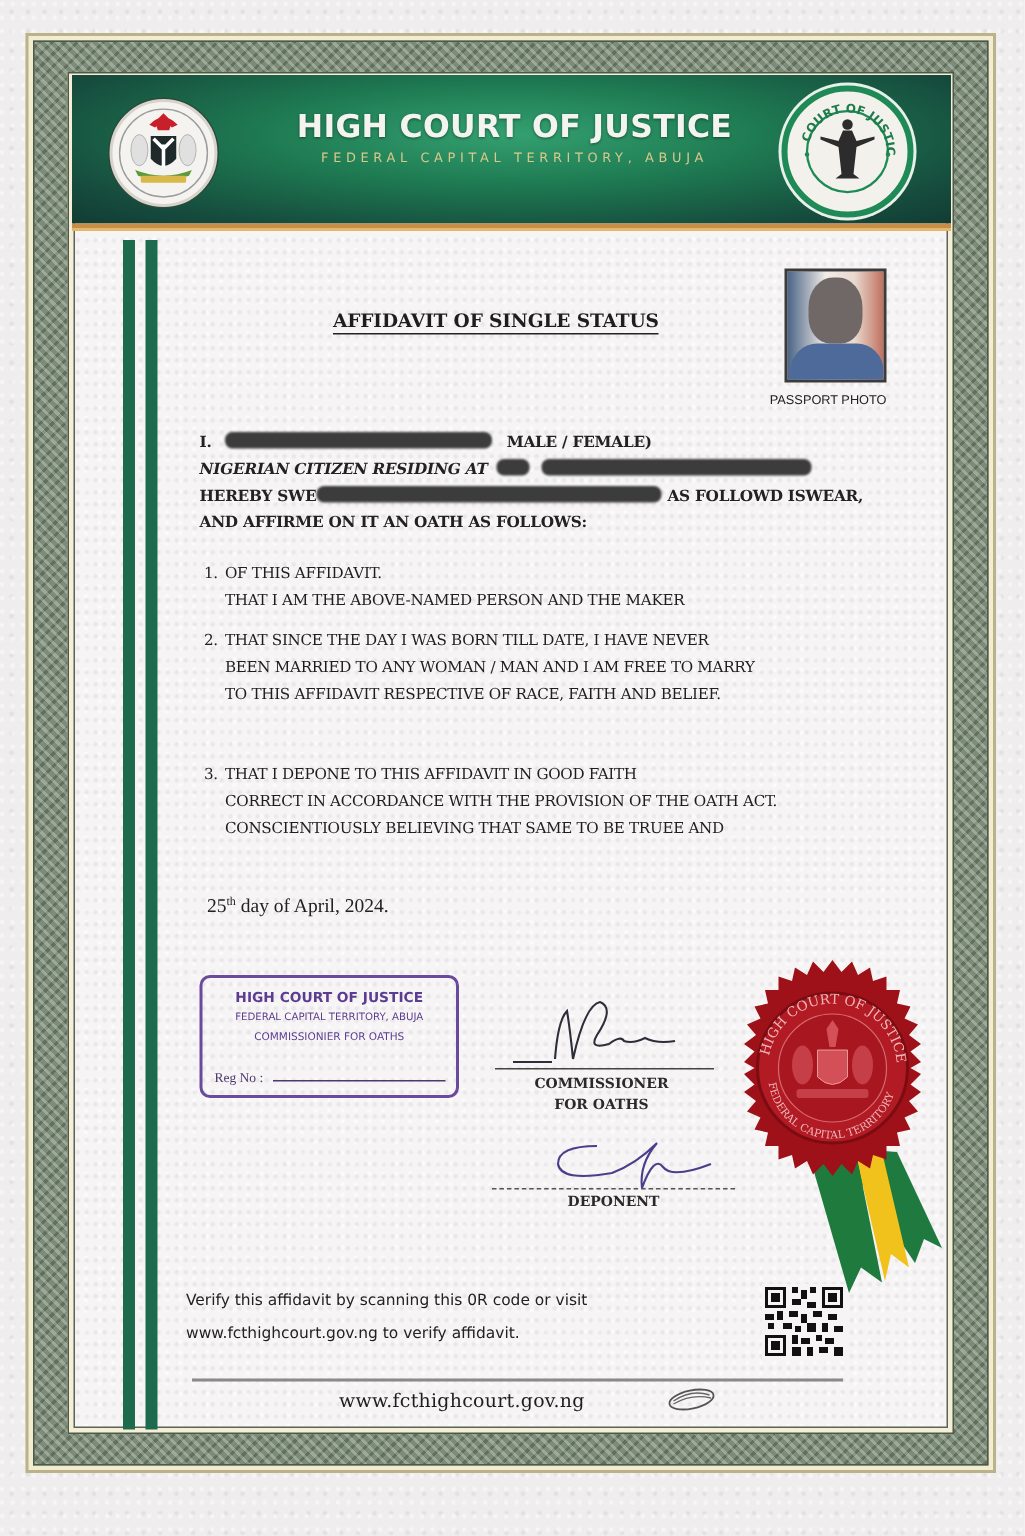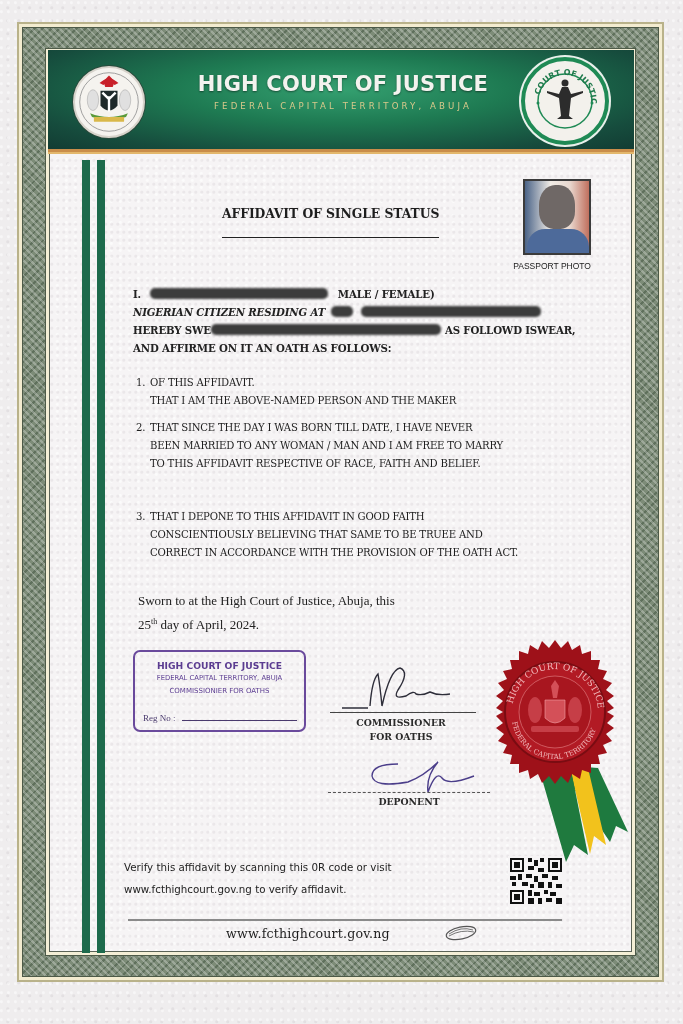--- a/index.html
+++ b/index.html
@@ -75,21 +75,21 @@
     color: #d9c98b; letter-spacing: 3.1px; text-align: center;
   }
   
   .stripe { position: absolute; top: 160px; height: 793px; width: 8px; background: #1d6a4c; }
   .stripe.s1 { left: 82px; }
   .stripe.s2 { left: 97px; }
 
   .doc-title {
     position: absolute; left: 222px; top: 206px;
     font-family: "DejaVu Serif", serif; font-weight: bold; font-size: 12.4px;
-    color: #1e1e1e; border-bottom: 1.5px solid #222; padding-bottom: 16px;
+    color: #1e1e1e; border-bottom: 1.5px solid #222; padding-bottom: 1px;
     letter-spacing: -0.1px;
   }
   .photo {
     position: absolute; left: 523px; top: 179px; width: 68px; height: 76px;
     border: 2px solid #3b3b3b; overflow: hidden;
     background: linear-gradient(90deg, #4b6488 0%, #f1ece6 40%, #e9d8cf 70%, #c0705e 100%);
   }
   .photo .face {
     position: absolute; left: 14px; top: 4px; width: 36px; height: 44px;
     border-radius: 45% 45% 40% 40%; background: #6f6866;
@@ -241,27 +241,26 @@
   <div class="lines">
     <div>THAT SINCE THE DAY I WAS BORN TILL DATE, I HAVE NEVER</div>
     <div>BEEN MARRIED TO ANY WOMAN / MAN AND I AM FREE TO MARRY</div>
     <div>TO THIS AFFIDAVIT RESPECTIVE OF  RACE, FAITH AND BELIEF.</div>
   </div>
 </div>
 <div class="clause" style="top:508px;">
   <span class="num">3.</span>
   <div class="lines">
     <div>THAT I DEPONE TO THIS AFFIDAVIT IN GOOD FAITH</div>
+    <div>CORRECT IN ACCORDANCE WITH THE PROVISION OF THE OATH ACT.</div>
     <div>CONSCIENTIOUSLY BELIEVING THAT SAME TO BE TRUEE AND</div>
-    <div>CORRECT IN ACCORDANCE WITH THE PROVISION OF THE OATH ACT.</div>
   </div>
 </div>
 
 <div class="sworn">
-  <div>Sworn to at the High Court of Justice, Abuja, this</div>
   <div><span>25</span><sup>th</sup><span> day of April, 2024.</span></div>
 </div>
 
 <div class="stamp">
   <div class="l1">HIGH COURT OF JUSTICE</div>
   <div class="l2">FEDERAL CAPITAL TERRITORY, ABUJA</div>
   <div class="l3">COMMISSIONIER FOR OATHS</div>
   <div class="reg">Reg No :</div>
   <div class="reg-line"></div>
 </div>

